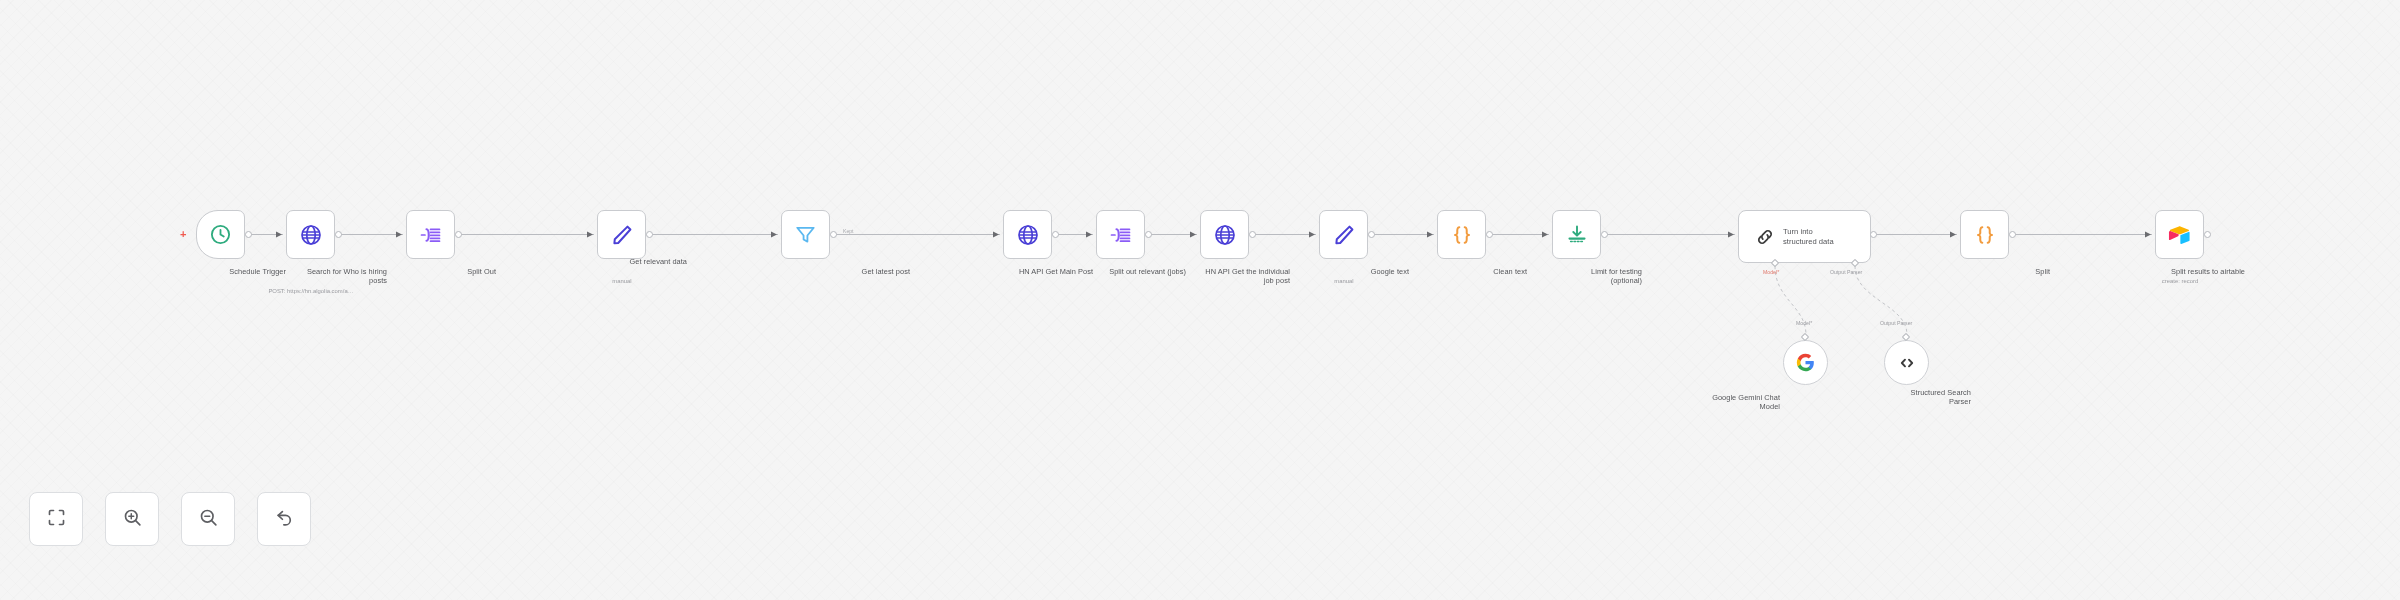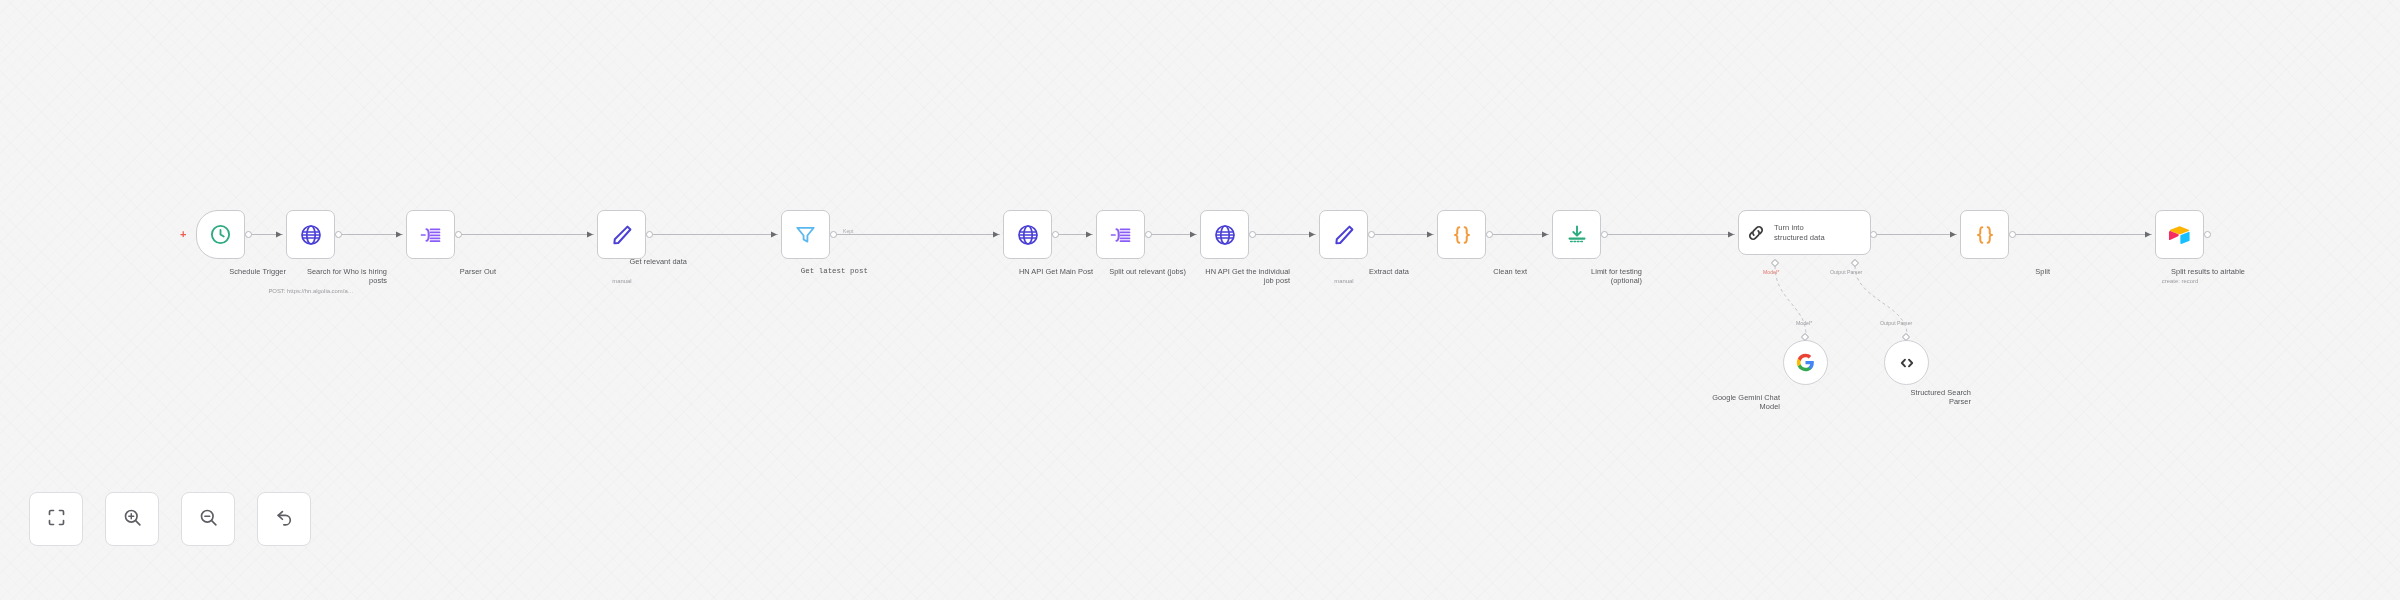--- a/index.html
+++ b/index.html
@@ -15,21 +15,21 @@
       repeating-linear-gradient(135deg,rgba(0,0,0,0.012) 0 1px,transparent 1px 9px),
       repeating-linear-gradient(45deg,rgba(0,0,0,0.010) 0 1px,transparent 1px 11px);
   }
   #edges{position:absolute;left:0;top:0;width:2400px;height:600px;pointer-events:none;}
 
   
   .node{position:absolute;box-sizing:border-box;background:#fff;border:1.4px solid #c9cbcf;
         border-radius:7px;display:flex;align-items:center;justify-content:center;}
   .node.sq{width:49px;height:49px;}
   .node.trigger{width:49px;height:49px;border-radius:22px 7px 7px 22px;}
-  .node.wide{width:133px;height:45px;border-radius:8px;justify-content:flex-start;padding-left:6px;gap:7px;}
+  .node.wide{width:133px;height:53px;border-radius:8px;justify-content:flex-start;padding-left:15px;gap:7px;}
   .node.round{width:45px;height:45px;border-radius:50%;border:1.2px solid #cfd1d5;}
 
   .node .ico{display:flex;align-items:center;justify-content:center;line-height:0;}
 
   .lbl{position:absolute;text-align:right;color:#55565a;font-size:7.4px;line-height:9.3px;
        letter-spacing:.05px;white-space:pre-line;}
   .sub{position:absolute;text-align:center;color:#9a9ba0;font-size:5.9px;line-height:7.4px;white-space:pre-line;}
   .wide-title{color:#55565a;font-size:7.6px;line-height:9.4px;white-space:pre-line;}
 
   .port{position:absolute;width:7px;height:7px;border-radius:50%;background:#fff;
@@ -126,21 +126,21 @@
   <div class="node sq" style="left:406px;top:210px;">
     <span class="ico">
       <svg width="24" height="24" viewBox="0 0 24 24" fill="none" stroke="#8b5cf6" stroke-width="1.7" stroke-linecap="round">
         <path d="M2.5 12h3.5"></path>
         <path d="M7.5 6.2c3 0 3 11.6 0 11.6" stroke-width="2.1"></path>
         <path d="M11.5 6.4h9M11.5 9.4h9M11.5 12.4h9M11.5 15.4h9M11.5 18.2h9"></path>
       </svg>
     </span>
   </div>
   <div class="port" style="left:455px;top:231px;"></div>
-  <div class="lbl" style="left:366px;top:267px;width:130px;">Parser Out</div>
+  <div class="lbl" style="left:366px;top:267px;width:130px;">Split Out</div>
 
   <div class="node sq" style="left:597px;top:210px;">
     <span class="ico">
       <svg width="24" height="24" viewBox="0 0 24 24" fill="none" stroke="#4a3fd6" stroke-width="2" stroke-linejoin="round">
         <path d="M17.5 3.6 L20.4 6.5 L8.2 20 L4.4 20.2 L4.8 16.2 Z"></path>
       </svg>
     </span>
   </div>
   <div class="port" style="left:646px;top:231px;"></div>
   <div class="lbl" style="left:557px;top:257px;width:130px;">Get relevant data</div>
@@ -148,21 +148,21 @@
 
   <div class="node sq" style="left:781px;top:210px;">
     <span class="ico">
       <svg width="23" height="23" viewBox="0 0 24 24" fill="none" stroke="#5ab8f0" stroke-width="1.9" stroke-linejoin="round">
         <path d="M3.4 5h17.2l-6.6 8v6.4l-4-2.2V13z"></path>
       </svg>
     </span>
   </div>
   <div class="port" style="left:830px;top:231px;"></div>
   <div class="edgelbl" style="left:842px;top:228px;">Kept</div>
-  <div class="lbl" style="left:738px;top:267px;width:130px;font-family:Liberation Mono, monospace;">Get latest post</div>
+  <div class="lbl" style="left:780px;top:267px;width:130px;">Get latest post</div>
 
   <div class="node sq" style="left:1003px;top:210px;">
     <span class="ico">
       <svg width="24" height="24" viewBox="0 0 24 24" fill="none" stroke="#4a3fd6" stroke-width="1.7">
         <circle cx="12" cy="12" r="9"></circle>
           <ellipse cx="12" cy="12" rx="4.2" ry="9"></ellipse>
         <path d="M3.2 9h17.6M3.2 15h17.6M3 12h18"></path>
       </svg>
     </span>
   </div>
@@ -195,21 +195,21 @@
 job post</div>
 
   <div class="node sq" style="left:1319px;top:210px;">
     <span class="ico">
       <svg width="24" height="24" viewBox="0 0 24 24" fill="none" stroke="#4a3fd6" stroke-width="2" stroke-linejoin="round">
         <path d="M17.5 3.6 L20.4 6.5 L8.2 20 L4.4 20.2 L4.8 16.2 Z"></path>
       </svg>
     </span>
   </div>
   <div class="port" style="left:1368px;top:231px;"></div>
-  <div class="lbl" style="left:1279px;top:267px;width:130px;">Extract data</div>
+  <div class="lbl" style="left:1279px;top:267px;width:130px;">Google text</div>
   <div class="sub" style="left:1279px;top:278px;width:130px;">manual</div>
 
   <div class="node sq" style="left:1437px;top:210px;">
     <span class="ico">
       <svg width="24" height="24" viewBox="0 0 24 24" fill="none" stroke="#f29b3d" stroke-width="2" stroke-linecap="round" stroke-linejoin="round">
         <path d="M9.3 4.2c-2.6 0-2 5.1-2 5.8 0 .9-1.3 2-2.3 2 1 0 2.3 1.1 2.3 2 0 .7-.6 5.8 2 5.8"></path>
         <path d="M14.7 4.2c2.6 0 2 5.1 2 5.8 0 .9 1.3 2 2.3 2-1 0-2.3 1.1-2.3 2 0 .7.6 5.8-2 5.8"></path>
       </svg>
     </span>
   </div>

